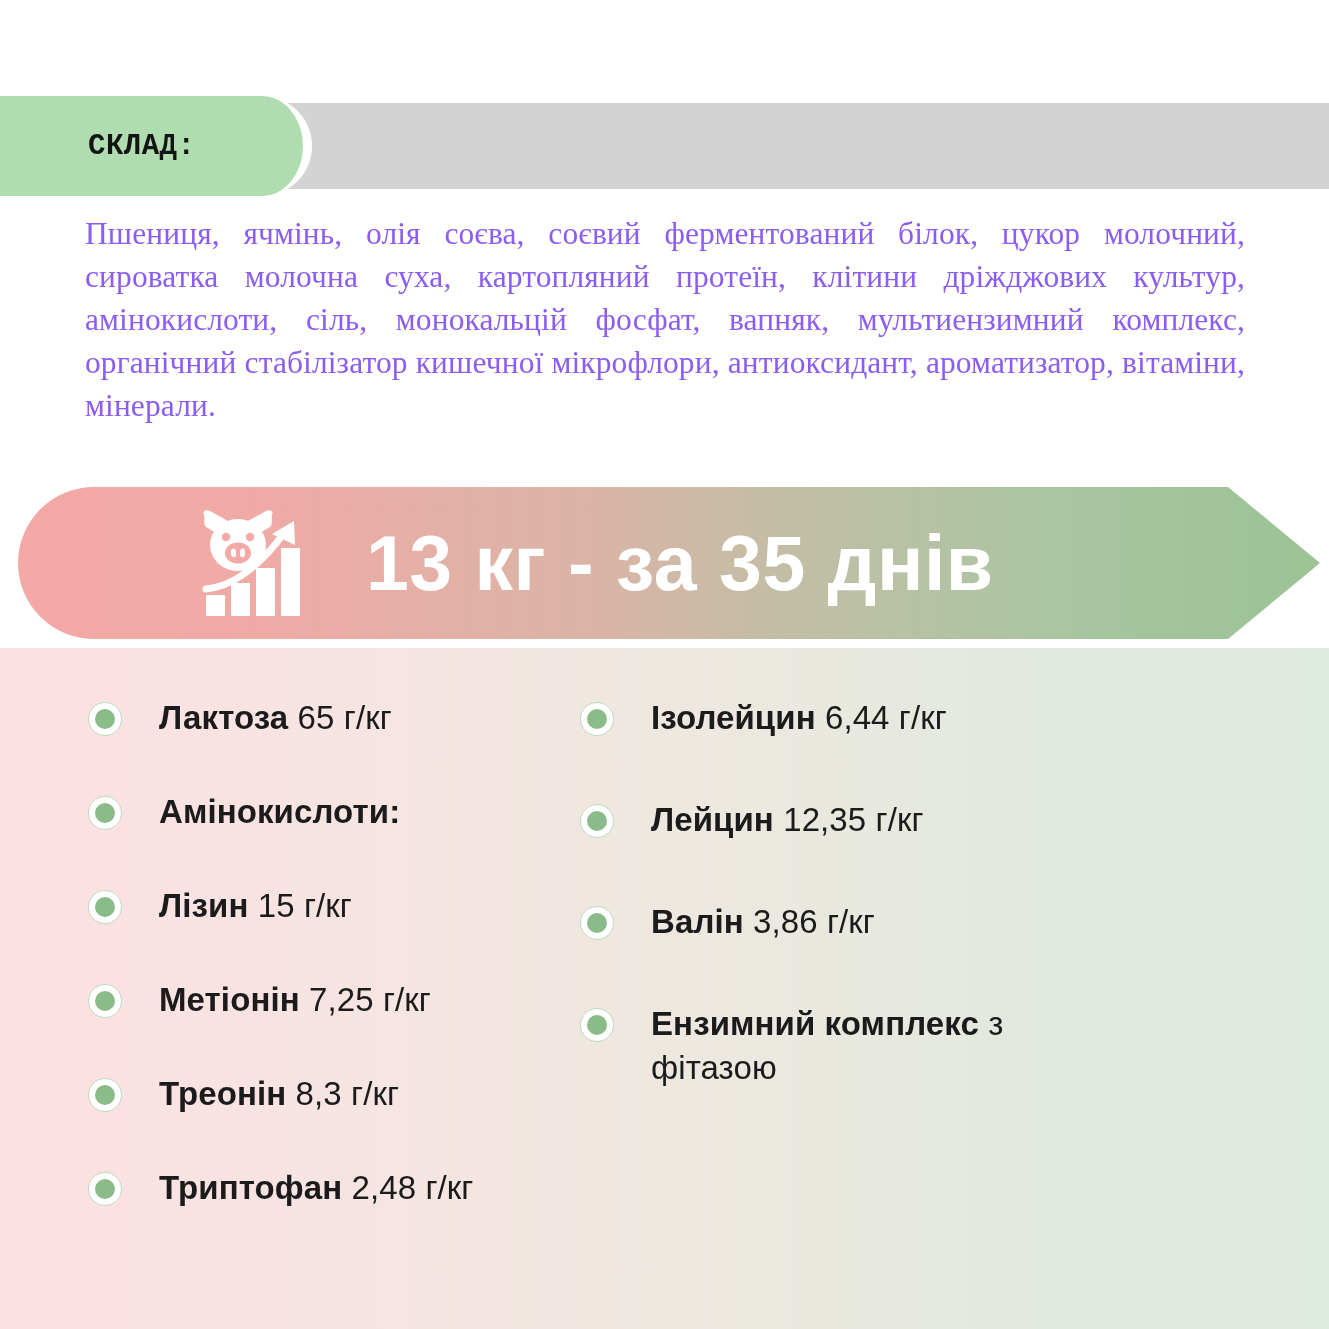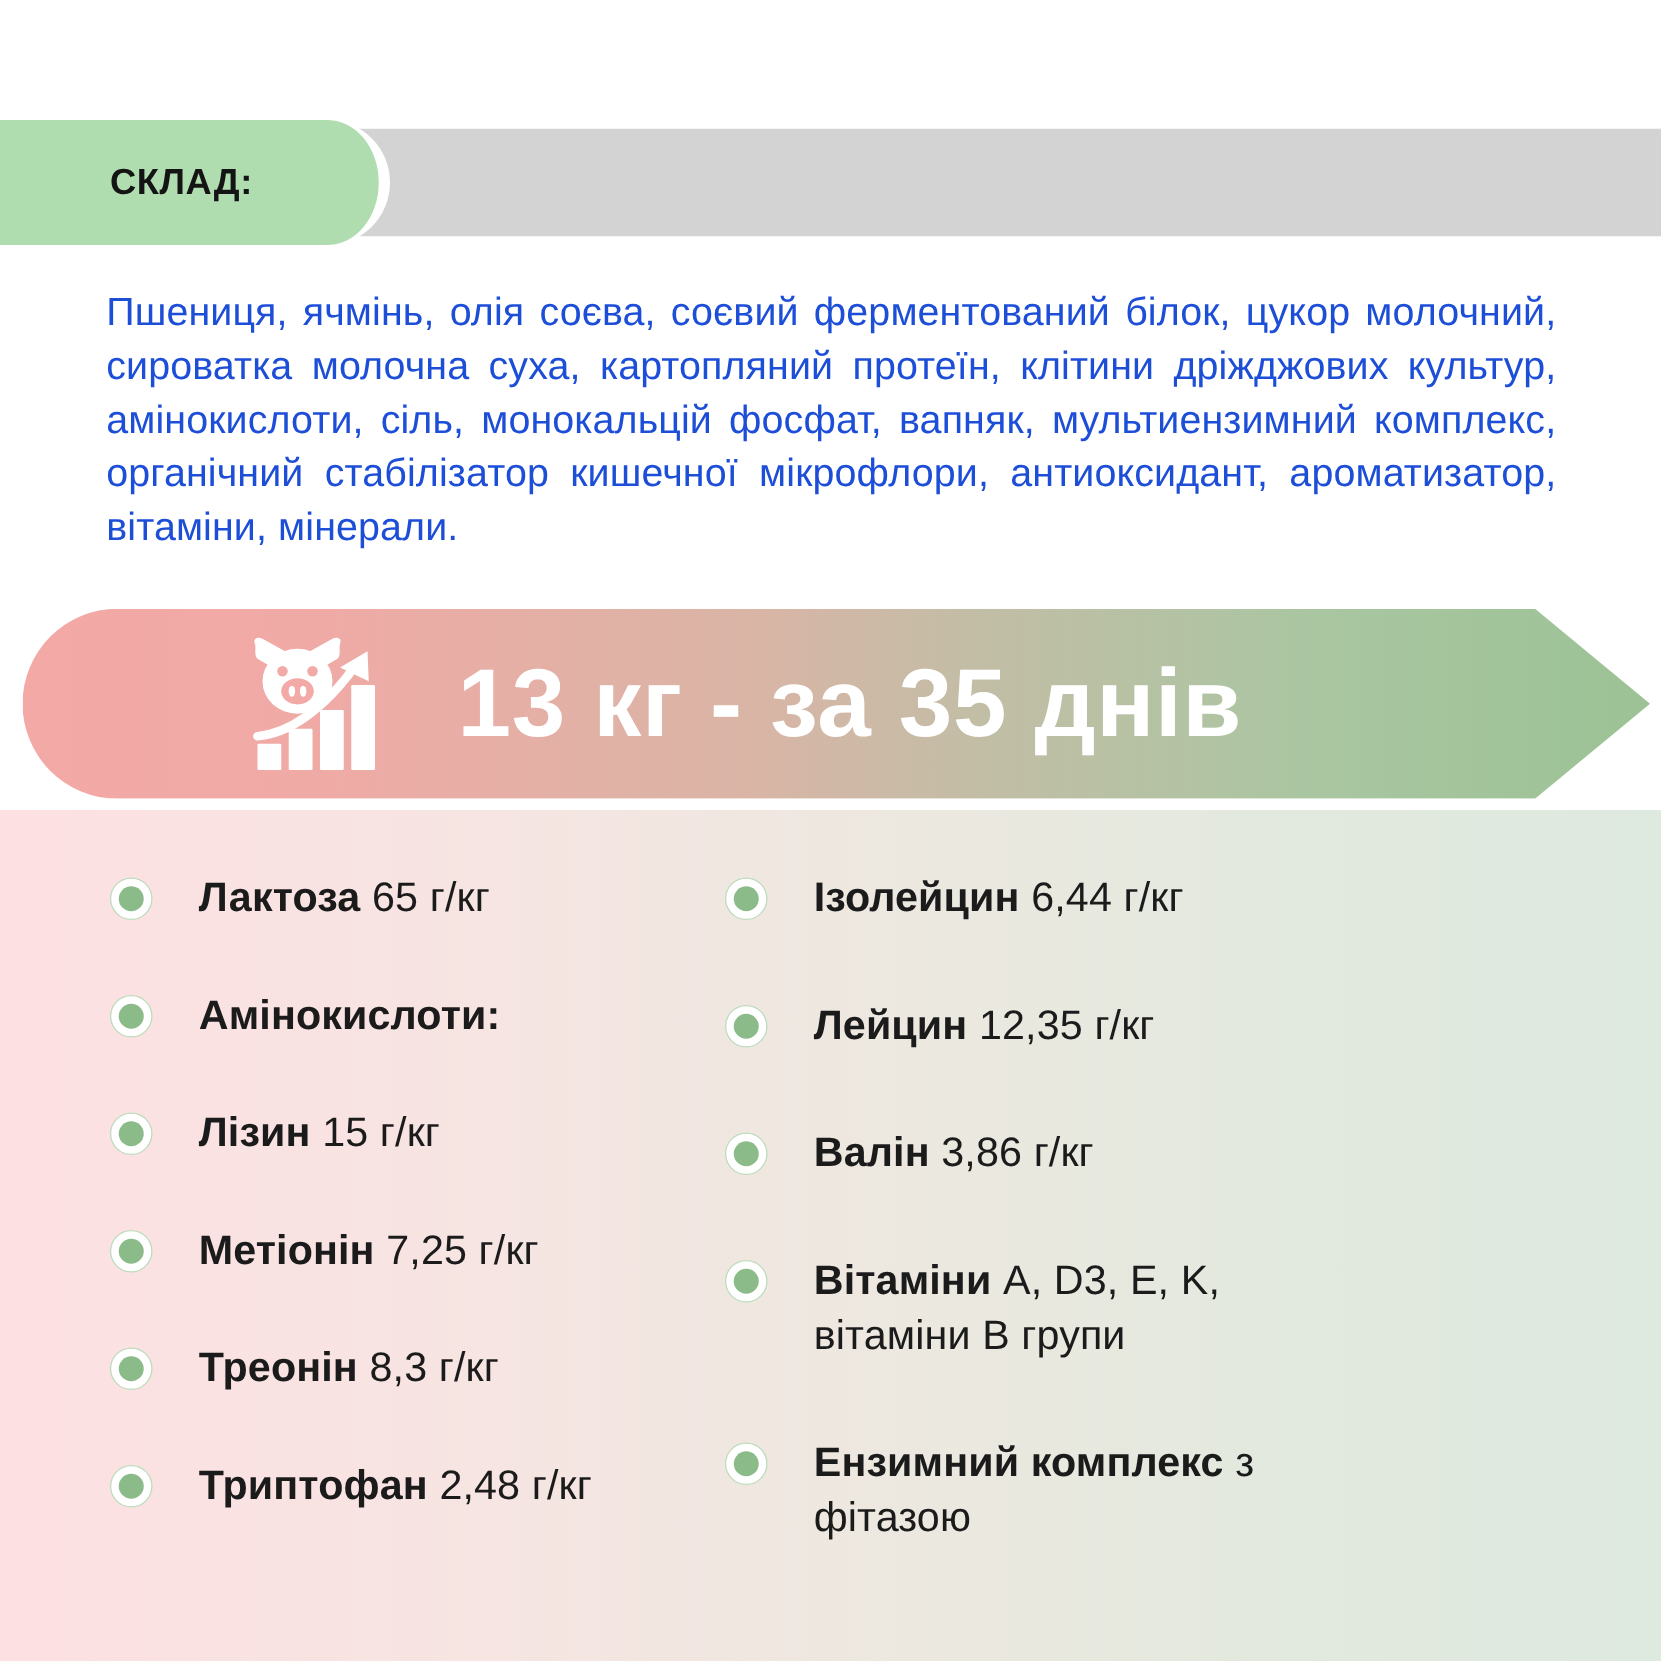--- a/index.html
+++ b/index.html
@@ -15,20 +15,21 @@
     position: relative;
   }
 
   
   .header-strip {
     position: absolute;
     left: 0;
     top: 103px;
     width: 1329px;
     height: 79px;
+    font-family: Liberation Mono, monospace;
   }
   .header-greybar {
     position: absolute;
     left: 0;
     top: 0;
     width: 1329px;
     height: 86px;
     background: #d3d3d3;
   }
   .header-tab {
@@ -50,28 +51,29 @@
     font-weight: bold;
     letter-spacing: 0.5px;
     color: #141414;
     white-space: nowrap;
   }
 
   
   .ingredients {
     position: absolute;
     left: 85px;
-    top: 228px;
+    top: 212px;
     width: 1160px;
     font-size: 31.5px;
     line-height: 43px;
-    color: #1d4ed8;
+    color: #8b5cf6;
     text-align: justify;
     text-justify: inter-word;
     letter-spacing: 0.1px;
+    font-family: Liberation Serif, serif;
   }
 
   
   .gradient-panel {
     position: absolute;
     left: 0;
     top: 648px;
     width: 1329px;
     height: 681px;
     background: linear-gradient(90deg, #fde0e2 0%, #f6e5e2 30%, #ece8e0 55%, #e2e9de 78%, #dee9df 100%);
@@ -263,22 +265,18 @@
       <span class="spec-text"><b>Ізолейцин</b><span> 6,44 г/кг</span></span>
     </div>
     <div class="spec-item">
       <span class="bullet"></span>
       <span class="spec-text"><b>Лейцин</b><span> 12,35 г/кг</span></span>
     </div>
     <div class="spec-item">
       <span class="bullet"></span>
       <span class="spec-text"><b>Валін</b><span> 3,86 г/кг</span></span>
     </div>
-    <div class="spec-item" style="max-width:430px">
-      <span class="bullet"></span>
-      <span class="spec-text"><b>Вітаміни</b><span> A, D3, E, K, вітаміни B групи</span></span>
-    </div>
     <div class="spec-item" style="max-width:480px">
       <span class="bullet"></span>
       <span class="spec-text"><b>Ензимний комплекс</b><span> з фітазою</span></span>
     </div>
   </div>
 </div>
 
 </body></html>

